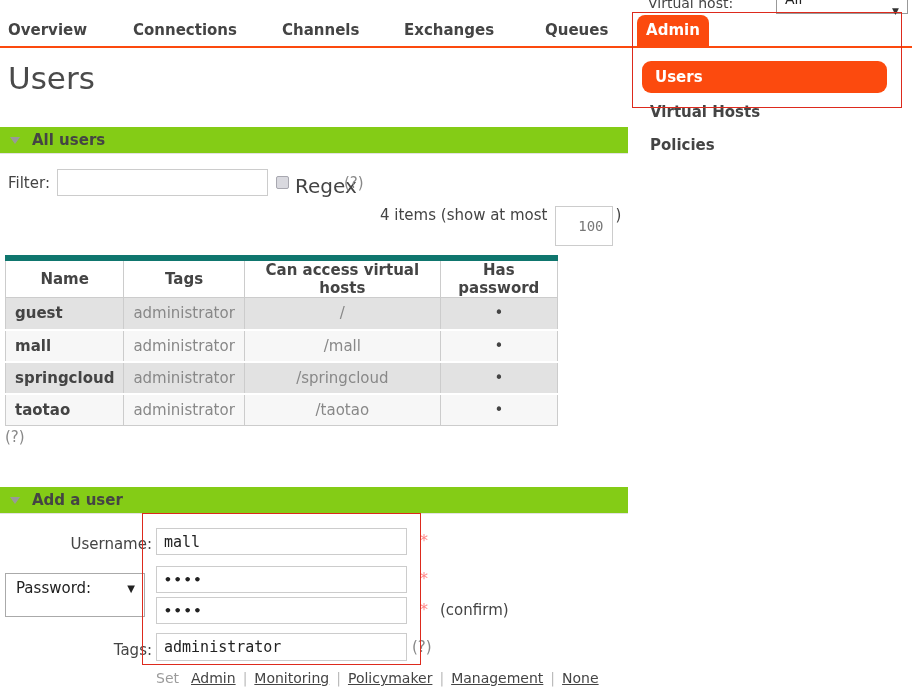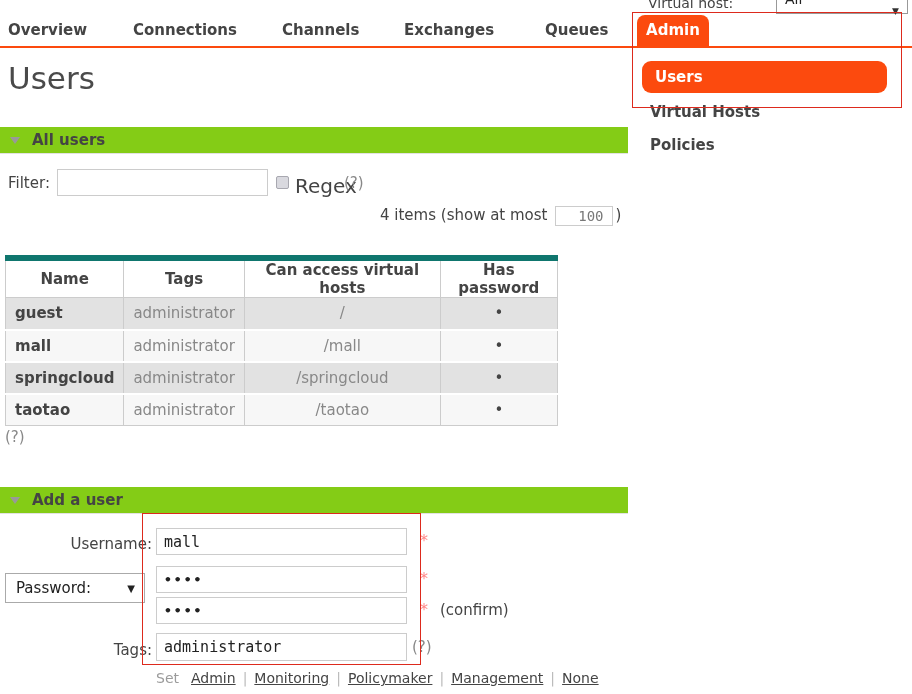--- a/index.html
+++ b/index.html
@@ -52,21 +52,21 @@
 
   .filter-label{position:absolute;left:8px;top:174px;font-size:15px;color:var(--ink);}
   .filter-input{position:absolute;left:57px;top:169px;width:211px;height:27px;border:1px solid #ccc;font-family:"DejaVu Sans Mono","Liberation Mono",monospace;font-size:14px;padding:0 6px;color:#222;}
   .regex-checkbox{position:absolute;left:276px;top:176px;width:13px;height:13px;background:#d9d9df;border:1px solid #a8a8b0;border-radius:2px;cursor:pointer;}
   .regex-label{position:absolute;left:295px;top:174px;font-size:20px;color:var(--ink);}
   .help{color:var(--muted);font-size:15px;cursor:pointer;}
   .regex-help{position:absolute;left:344px;top:174px;}
 
   .items-row{position:absolute;left:380px;top:206px;height:28px;display:flex;align-items:flex-start;}
   .items-text{font-size:15px;color:var(--ink);white-space:nowrap;}
-  .items-max{width:58px;height:20px;border:1px solid #ccc;margin-left:7px;font-family:"DejaVu Sans Mono","Liberation Mono",monospace;
+  .items-max{width:58px;height:40px;border:1px solid #ccc;margin-left:7px;font-family:"DejaVu Sans Mono","Liberation Mono",monospace;
     font-size:14px;text-align:right;padding-right:8px;color:#777;}
   .items-close{font-size:15px;color:var(--ink);margin-left:3px;}
 
   
   table.users{position:absolute;left:5px;top:255px;border-collapse:collapse;table-layout:fixed;}
   table.users th,table.users td{border-left:1px solid #ccc;border-right:1px solid #ccc;font-size:15px;}
   table.users th{height:30px;font-weight:bold;color:var(--ink);text-align:center;background:#fff;
     border-top:6px solid #0f766e;border-bottom:1px solid #ccc;padding:0 9px;}
   table.users td{height:32px;padding:0 9px;border-bottom:2px solid #fff;}
   table.users tr:last-child td{border-bottom:1px solid #ccc;}
@@ -85,21 +85,21 @@
   .form-input{position:absolute;left:156px;width:251px;border:1px solid #ccc;background:#fff;
     font-family:"DejaVu Sans Mono","Liberation Mono",monospace;font-size:15px;padding:0 7px;color:#222;}
   .inp-username{top:528px;height:27px;}
   .inp-pwd1{top:566px;height:27px;font-weight:bold;font-size:13px;letter-spacing:2px;}
   .inp-pwd2{top:597px;height:27px;font-weight:bold;font-size:13px;letter-spacing:2px;}
   .inp-tags{top:633px;height:28px;}
   .mand{position:absolute;left:420px;color:var(--mand);font-size:16px;}
   .mand.m1{top:531px;} .mand.m2{top:569px;} .mand.m3{top:600px;}
   .confirm-note{position:absolute;left:440px;top:601px;font-size:15px;color:var(--ink);}
   .tags-help{position:absolute;left:412px;top:638px;}
-  .pwd-select{position:absolute;left:5px;top:573px;width:140px;height:30px;border:1px solid #aaa;background:#fff;cursor:pointer;}
+  .pwd-select{position:absolute;left:5px;top:573px;width:140px;height:44px;border:1px solid #aaa;background:#fff;cursor:pointer;}
   .pwd-select .txt{position:absolute;left:10px;top:0;line-height:28px;font-size:15px;color:#222;}
   .pwd-select .arr{position:absolute;right:9px;top:9px;font-size:10px;color:#222;}
 
   .set-row{position:absolute;left:156px;top:670px;font-size:14px;white-space:nowrap;}
   .set-row .set-word{color:#9b9b9b;margin-right:12px;}
   .set-row a{color:var(--ink);text-decoration:underline;cursor:pointer;}
   .set-row .sep{color:#bbb;margin:0 7px;}
 </style>
 </head>
 <body>

